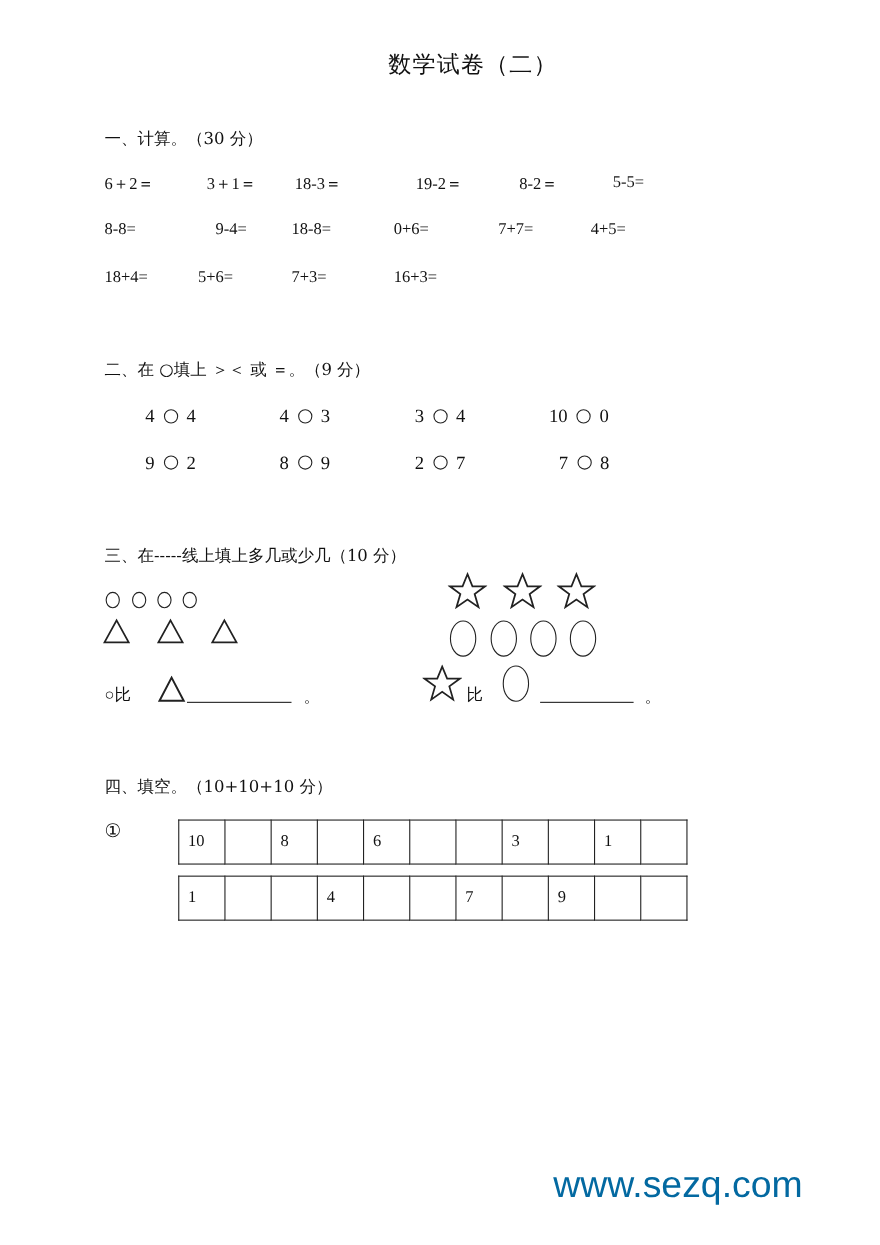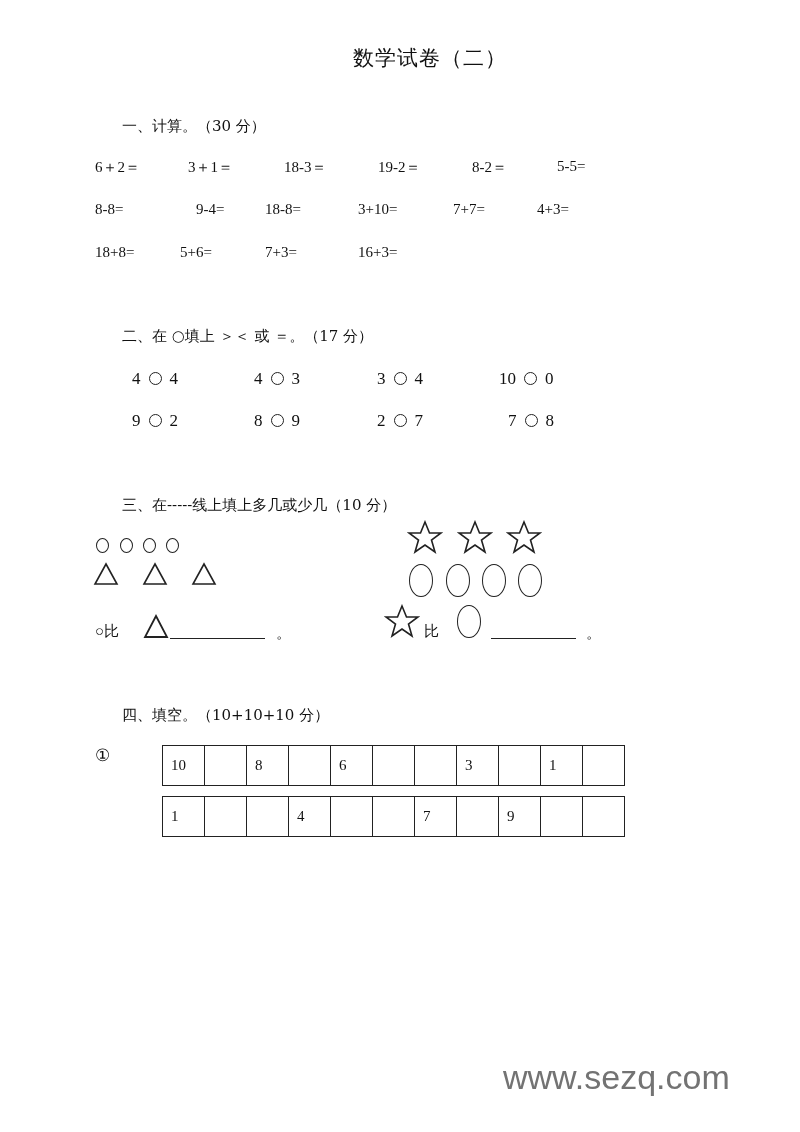--- a/index.html
+++ b/index.html
@@ -1,59 +1,59 @@
 <!DOCTYPE html>
 <html><head>
 <meta charset="utf-8">
 <style>
   html, body { margin:0; padding:0; background:#fff; }
   body { width:800px; height:1132px; position:relative; overflow:hidden;
          font-family:"DejaVu Serif","Liberation Serif",serif; color:#111; }
   .abs { position:absolute; white-space:nowrap; }
   .title { top:44px; left:0; width:860px; text-align:center; font-size:21px; letter-spacing:1px; }
-  .sec { font-size:15px; left:95px;margin-left:27px; }
+  .sec { font-size:15px; left:95px; }
   .eq { font-size:15px; font-family:"Liberation Serif",serif; }
   .cmp { font-size:17px; font-family:"Liberation Serif",serif; }
   .cmp .c { display:inline-block; width:11px; height:11px; border:1.2px solid #222; border-radius:50%; margin:0 8px; vertical-align:-1px; }
   .circ-sm { width:11px; height:13px; border:1.2px solid #222; border-radius:50%; }
   .oval { width:22px; height:31px; border:1.5px solid #222; border-radius:50%; }
   .blank { border-bottom:1.2px solid #222; height:0; }
   table.grid { border-collapse:collapse; position:absolute; left:162px; }
   table.grid td { border:1.5px solid #222; width:42px; height:40px; padding:0 0 0 8px; box-sizing:border-box;
                   font-family:"Liberation Serif",serif; font-size:15px; }
-  .wm { font-family:"Liberation Sans",sans-serif; color:#737373; font-size:34px; left:503px; top:1058px; }
+  .wm { font-family:"Liberation Sans",sans-serif; color:#0369a1; font-size:34px; left:503px; top:1058px; }
 </style>
 </head>
 <body>
 
 <div class="abs title">数学试卷（二）</div>
 
 <div class="abs sec" style="top:117px;">一、计算。（30 分）</div>
 <div>
   <span class="abs eq" style="left:95px;top:158px">6＋2＝</span>
   <span class="abs eq" style="left:188px;top:158px">3＋1＝</span>
-  <span class="abs eq" style="left:284px;top:158px">18-3＝</span>
+  <span class="abs eq" style="left:268px;top:158px">18-3＝</span>
   <span class="abs eq" style="left:378px;top:158px">19-2＝</span>
   <span class="abs eq" style="left:472px;top:158px">8-2＝</span>
   <span class="abs eq" style="left:557px;top:158px">5-5=</span>
 
   <span class="abs eq" style="left:95px;top:201px">8-8=</span>
   <span class="abs eq" style="left:196px;top:201px">9-4=</span>
   <span class="abs eq" style="left:265px;top:201px">18-8=</span>
-  <span class="abs eq" style="left:358px;top:201px">3+10=</span>
+  <span class="abs eq" style="left:358px;top:201px">0+6=</span>
   <span class="abs eq" style="left:453px;top:201px">7+7=</span>
-  <span class="abs eq" style="left:537px;top:201px">4+3=</span>
+  <span class="abs eq" style="left:537px;top:201px">4+5=</span>
 
-  <span class="abs eq" style="left:95px;top:244px">18+8=</span>
+  <span class="abs eq" style="left:95px;top:244px">18+4=</span>
   <span class="abs eq" style="left:180px;top:244px">5+6=</span>
   <span class="abs eq" style="left:265px;top:244px">7+3=</span>
   <span class="abs eq" style="left:358px;top:244px">16+3=</span>
 </div>
 
-<div class="abs sec" style="top:327px;">二、在 ○填上 ＞＜  或 ＝。（17 分）</div>
+<div class="abs sec" style="top:327px;">二、在 ○填上 ＞＜  或 ＝。（9 分）</div>
 <div>
   <span class="abs cmp" style="left:132px;top:369px"><span>4</span><span class="c"></span><span>4</span></span>
   <span class="abs cmp" style="left:254px;top:369px"><span>4</span><span class="c"></span><span>3</span></span>
   <span class="abs cmp" style="left:377px;top:369px"><span>3</span><span class="c"></span><span>4</span></span>
   <span class="abs cmp" style="left:499px;top:369px"><span>10</span><span class="c"></span><span>0</span></span>
 
   <span class="abs cmp" style="left:132px;top:411px"><span>9</span><span class="c"></span><span>2</span></span>
   <span class="abs cmp" style="left:254px;top:411px"><span>8</span><span class="c"></span><span>9</span></span>
   <span class="abs cmp" style="left:377px;top:411px"><span>2</span><span class="c"></span><span>7</span></span>
   <span class="abs cmp" style="left:508px;top:411px"><span>7</span><span class="c"></span><span>8</span></span>

